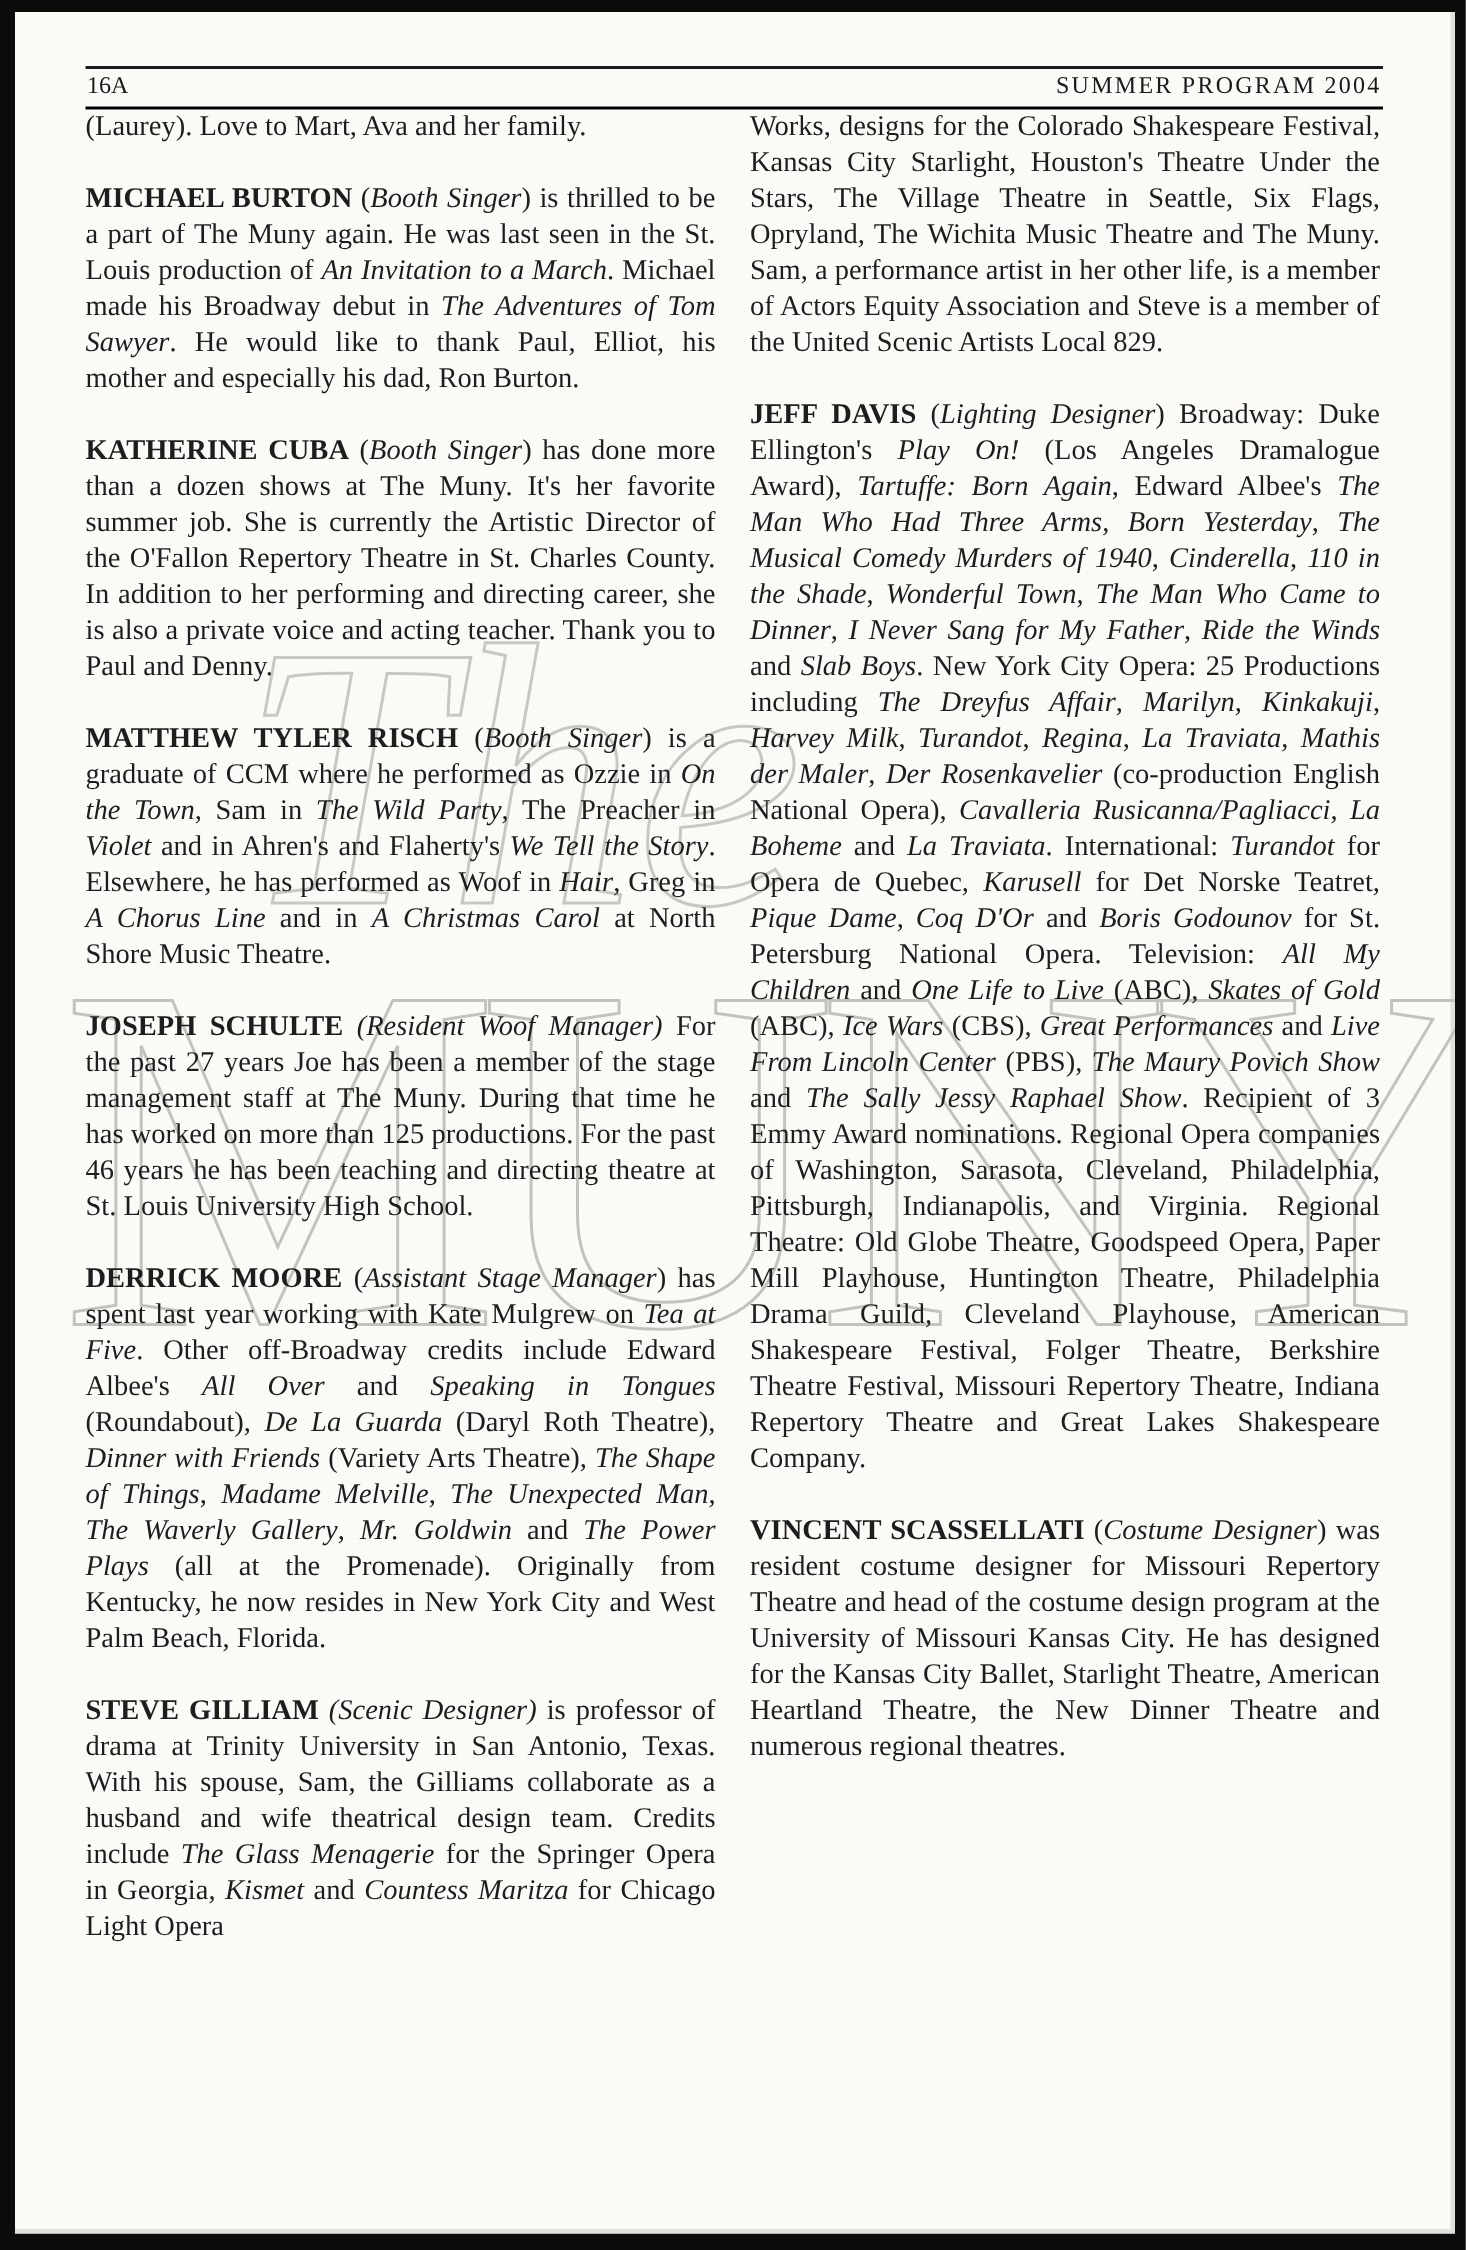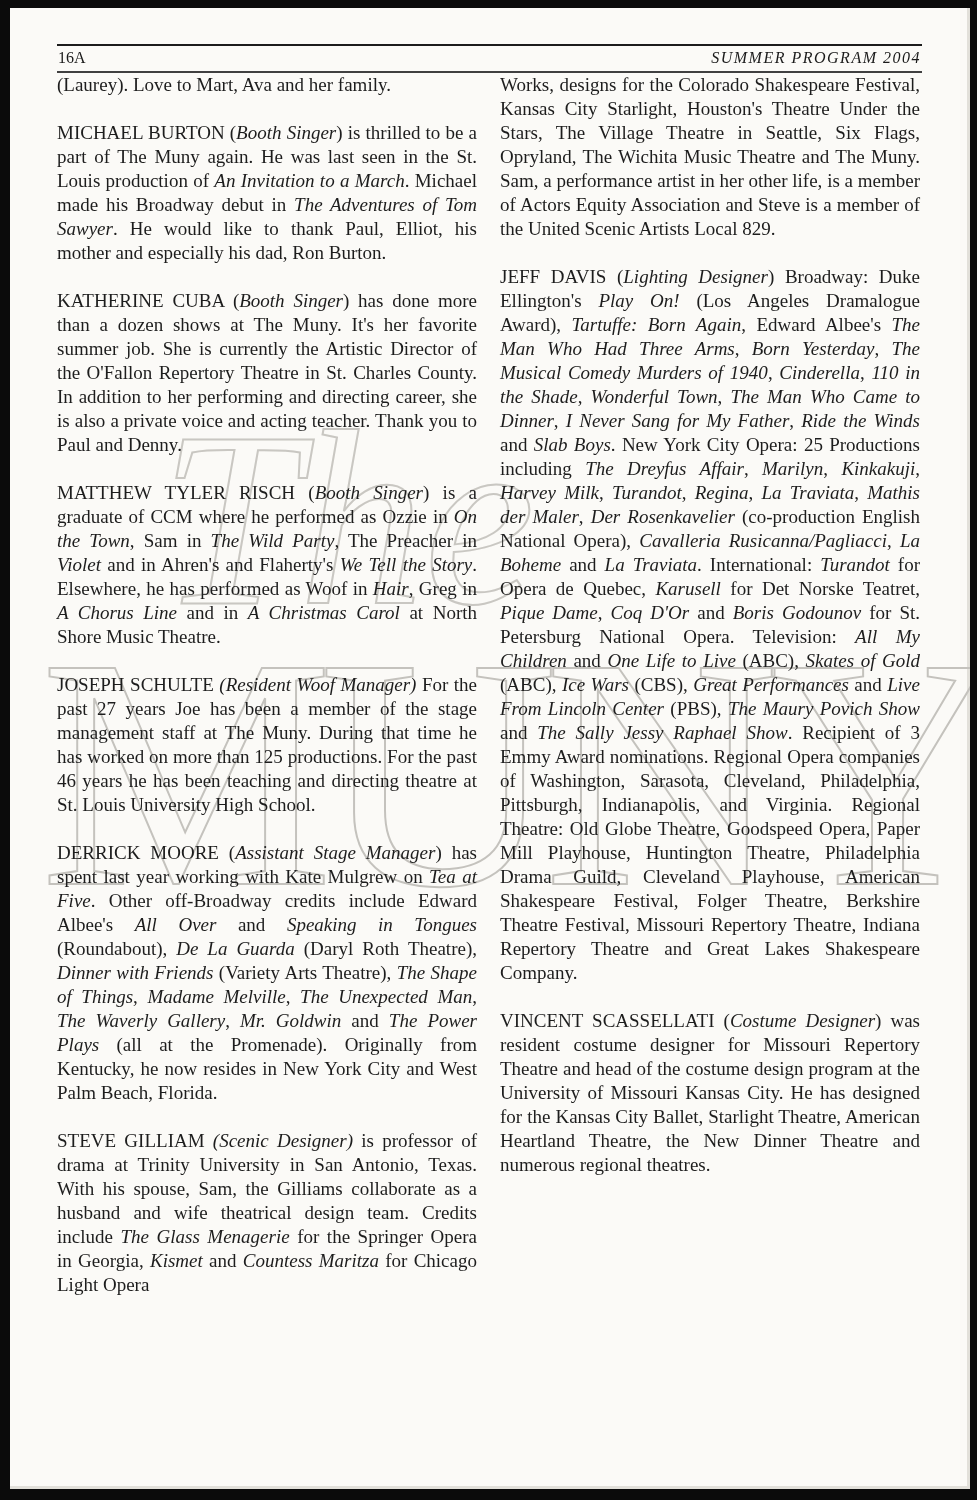--- a/index.html
+++ b/index.html
@@ -53,31 +53,31 @@
     letter-spacing: -14px;
     color: transparent;
     -webkit-text-stroke: 2px #c4c2bd;
   }
   
   .page-header {
     position: relative;
     z-index: 1;
     margin: 36px 48px 0 47px;
     border-top: 2px solid #1c1c1c;
-    border-bottom: 2px solid #404040;
+    border-bottom: 2px solid #000000;
   }
   .header-row {
     display: flex;
     justify-content: space-between;
     align-items: baseline;
     padding: 3px 1px 4px 1px;
     font-size: 16px;
     color: #1a1a1a;
   }
-  .header-row .program { letter-spacing: 1.5px; font-style: italic; }
+  .header-row .program { letter-spacing: 1.5px; }
   
   .page-title {
     position: relative;
     z-index: 1;
     text-align: center;
     font-size: 30px;
     font-weight: bold;
     color: #151515;
     margin: 13px 0 9px 0;
     letter-spacing: 0.5px;
@@ -95,21 +95,21 @@
     flex: 0 0 420px;
   }
   .para {
     font-size: 19px;
     line-height: 24px;
     color: #1d1d1d;
     text-align: justify;
     margin-bottom: 24px;
   }
   .para:last-child { margin-bottom: 0; }
-  .para .bold { font-weight: normal; }
+  .para .bold { font-weight: bold; }
   .para .italic { font-style: italic; }
 </style>
 </head>
 <body>
 
 <div class="scan-frame">
   <div class="page">
 
     <div class="watermark">
       <div class="wm-the">The</div>

